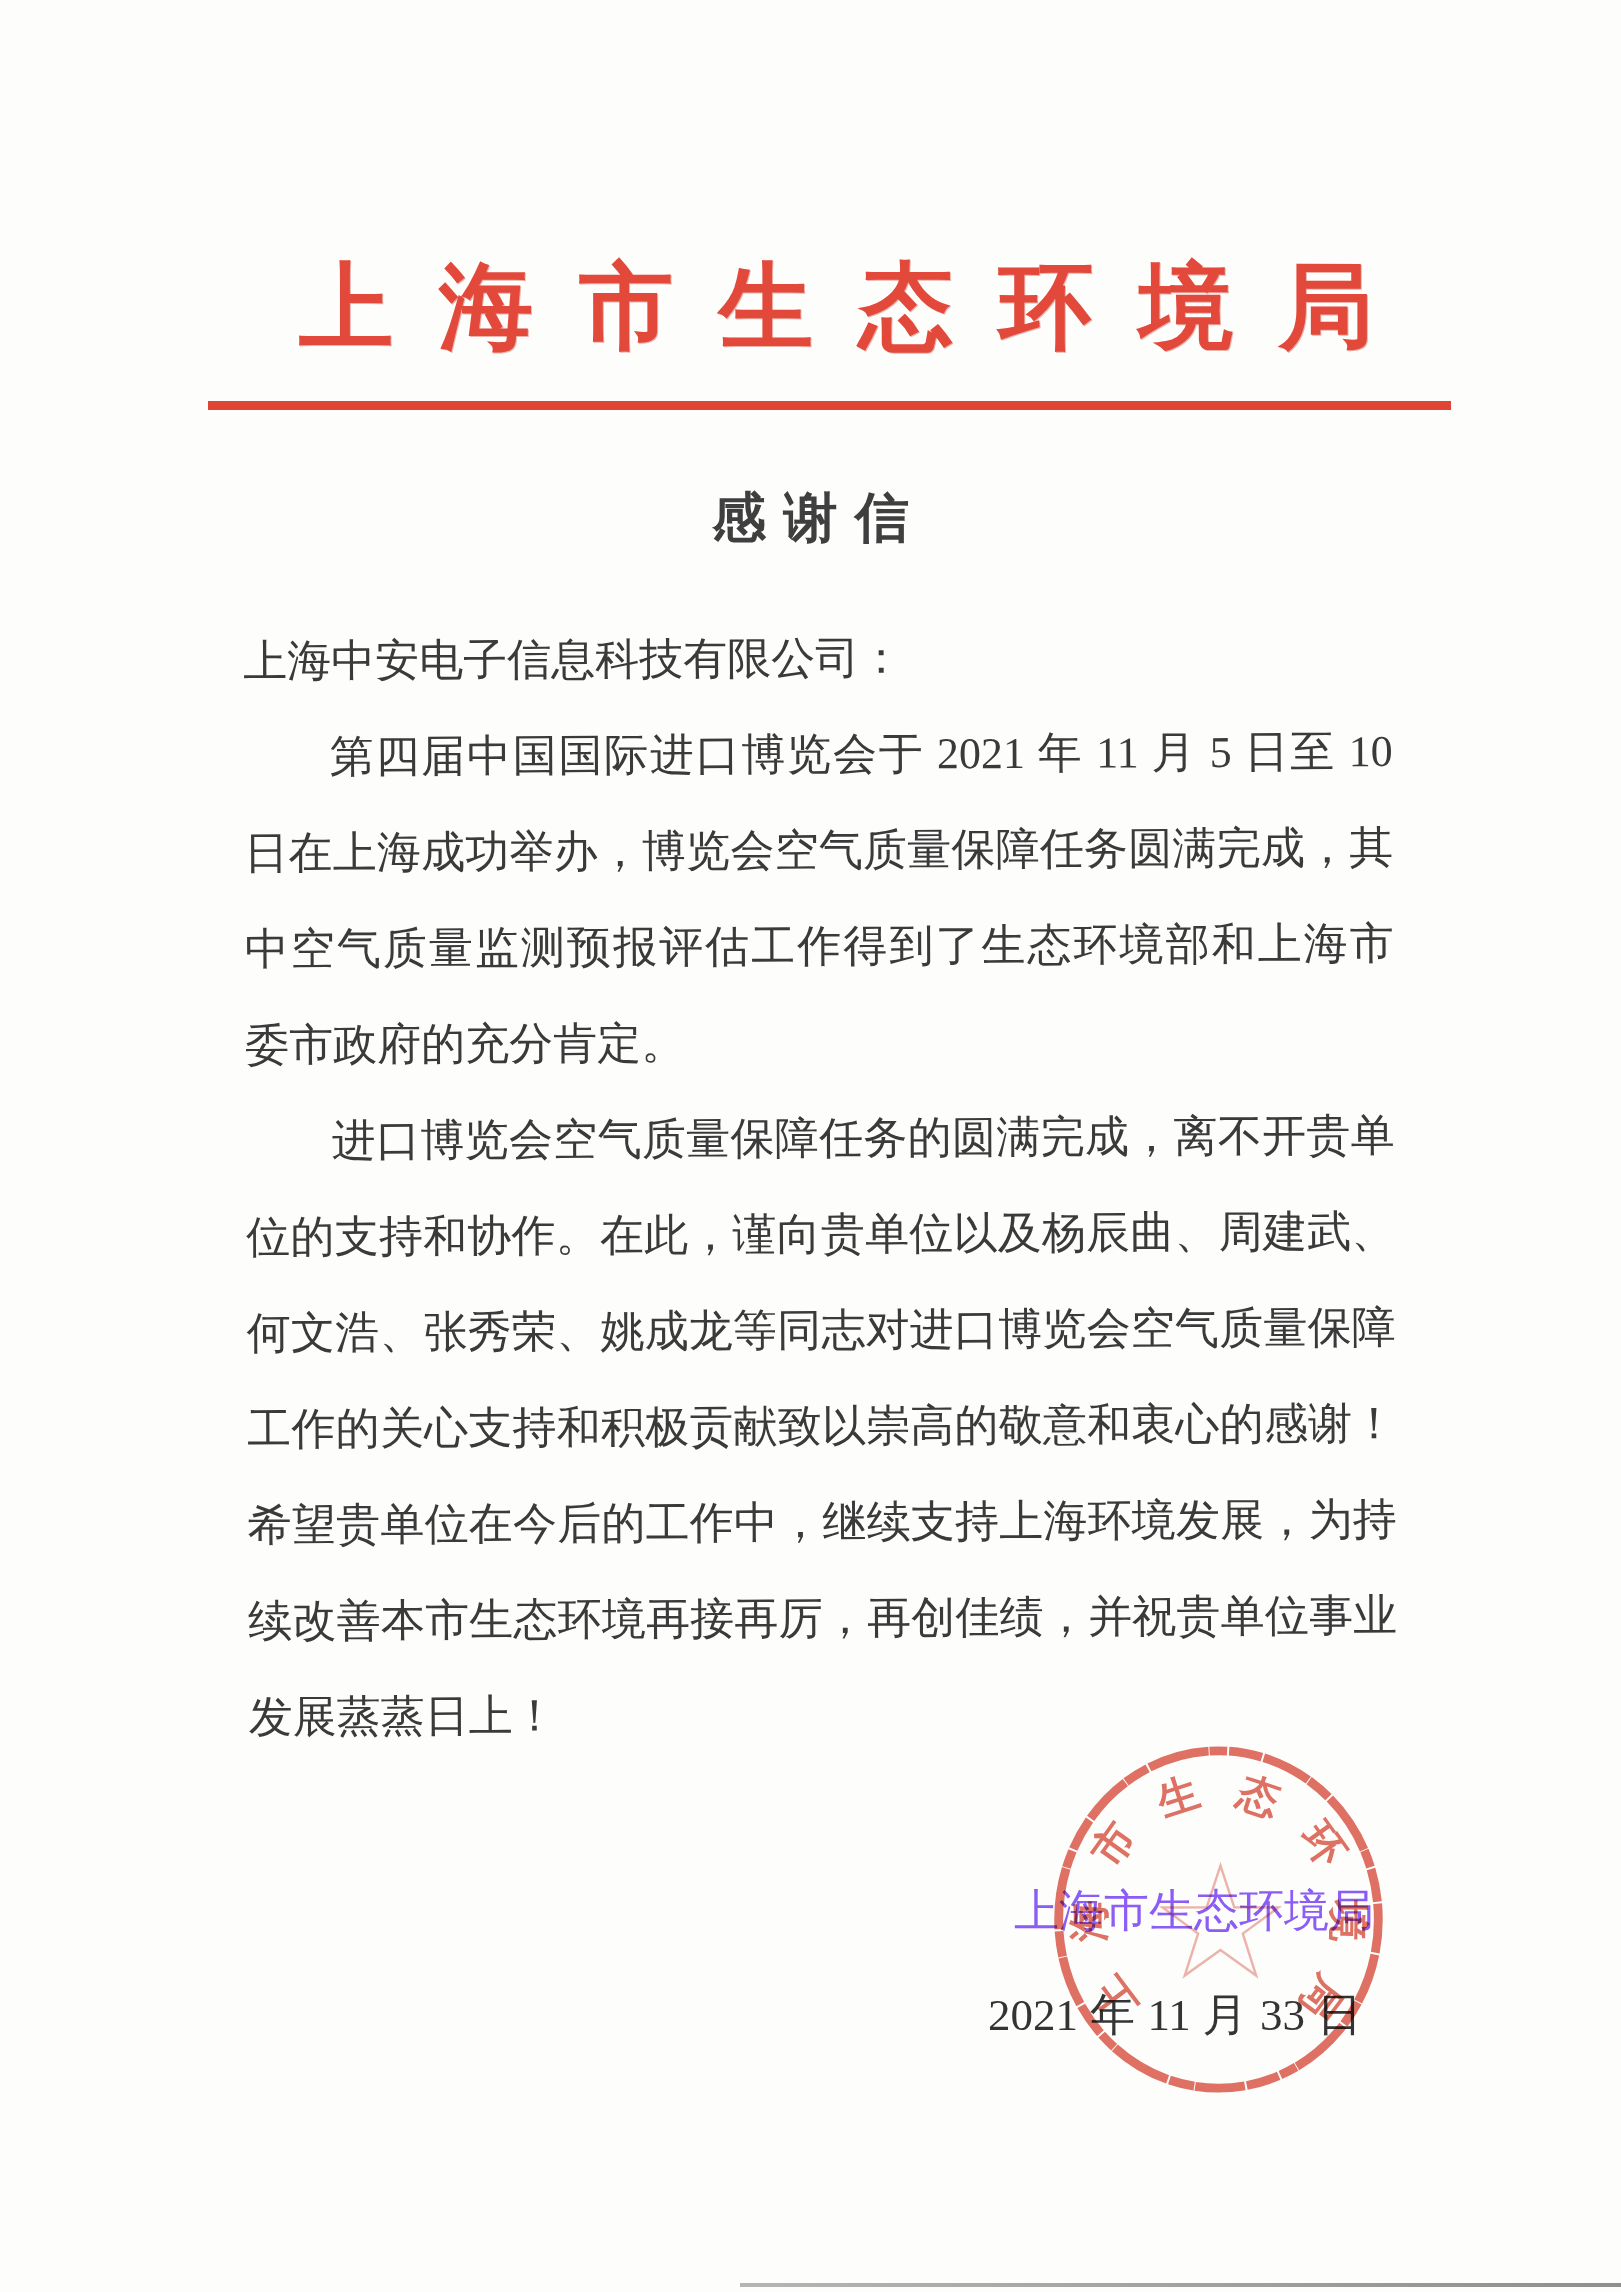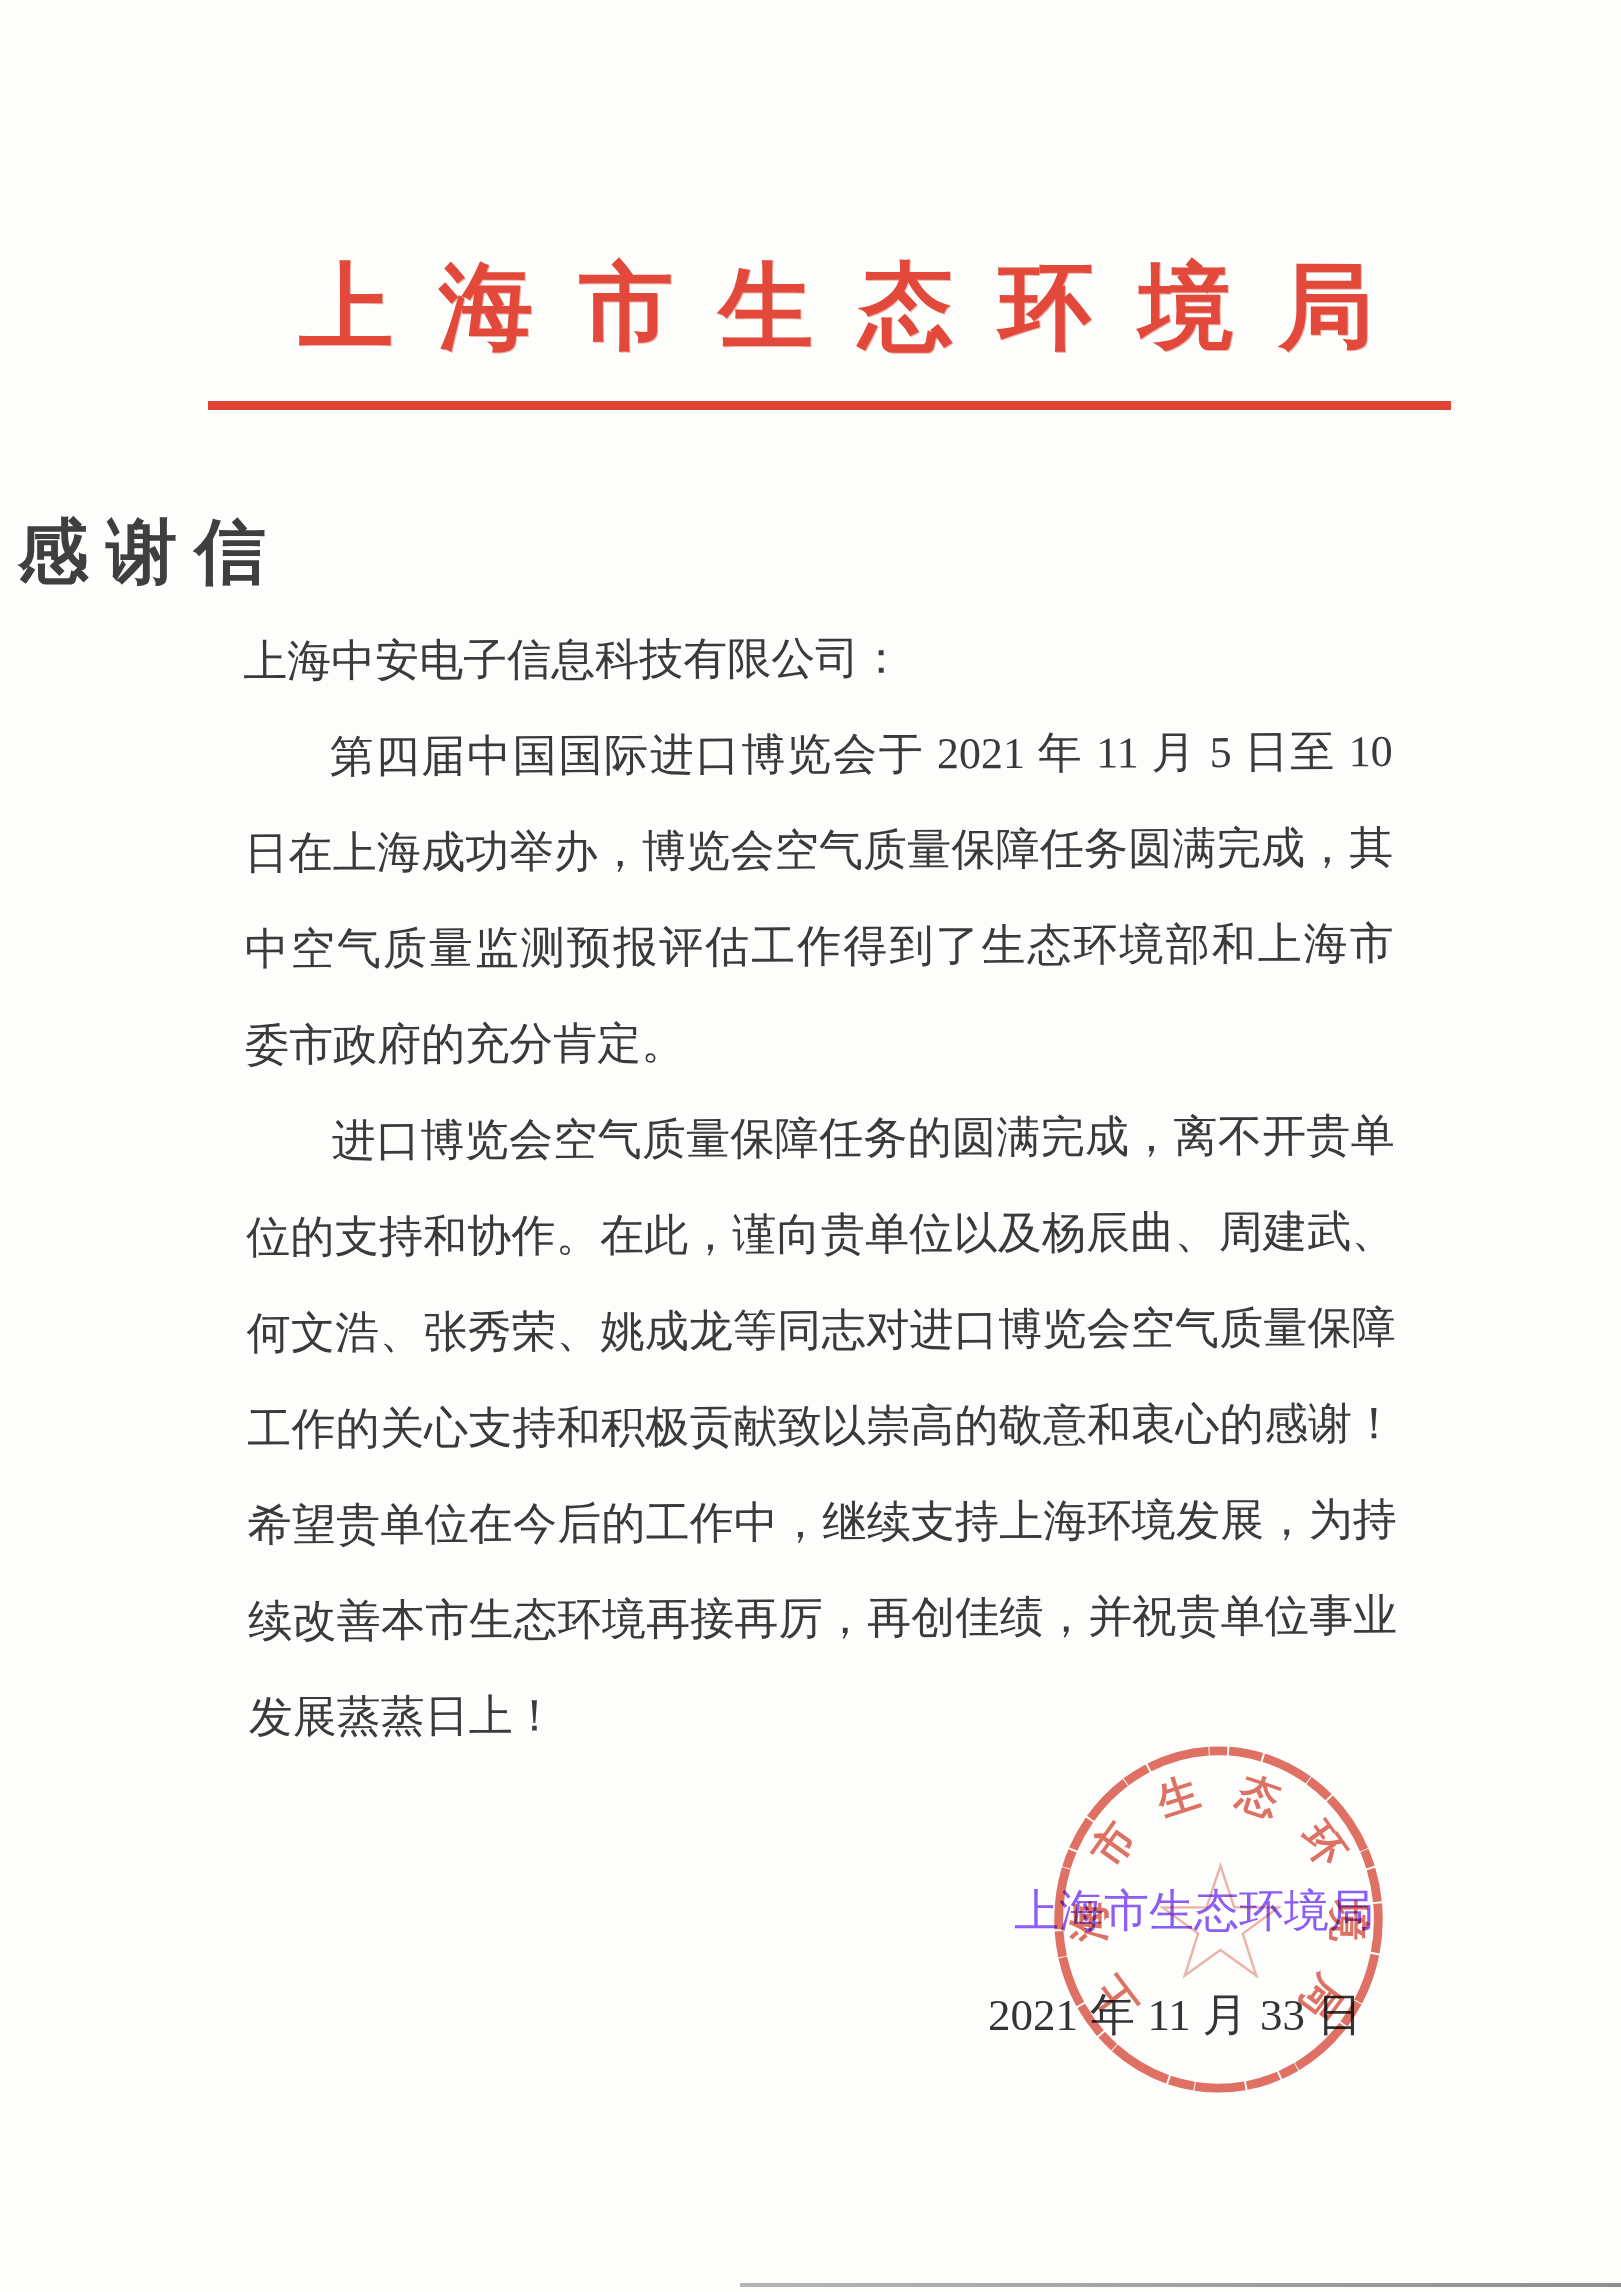--- a/index.html
+++ b/index.html
@@ -27,22 +27,22 @@
     line-height:1;
   }
   .red-rule{
     position:absolute;left:208px;top:401px;width:1243px;height:8.8px;
     background:var(--rule-red);
   }
 
   
   .letter-title{
     position:absolute;left:0;right:0;top:474px;height:88px;
-    font-size:71px;font-weight:bold;color:#3f3f3f;
-    letter-spacing:17.6px;text-indent:17.6px;line-height:88px;margin-top:34px;
+    text-align:center;font-size:54px;font-weight:bold;color:#3f3f3f;
+    letter-spacing:17.6px;text-indent:17.6px;line-height:88px;
   }
 
   
   .body-block{
     position:absolute;left:243px;top:614px;width:1149px;
     transform:rotate(-0.3deg);transform-origin:left top;
     color:var(--text-gray);
     font-size:44px;line-height:96px;
   }
   .line{width:1149px;white-space:nowrap;text-align:justify;text-align-last:justify;}

